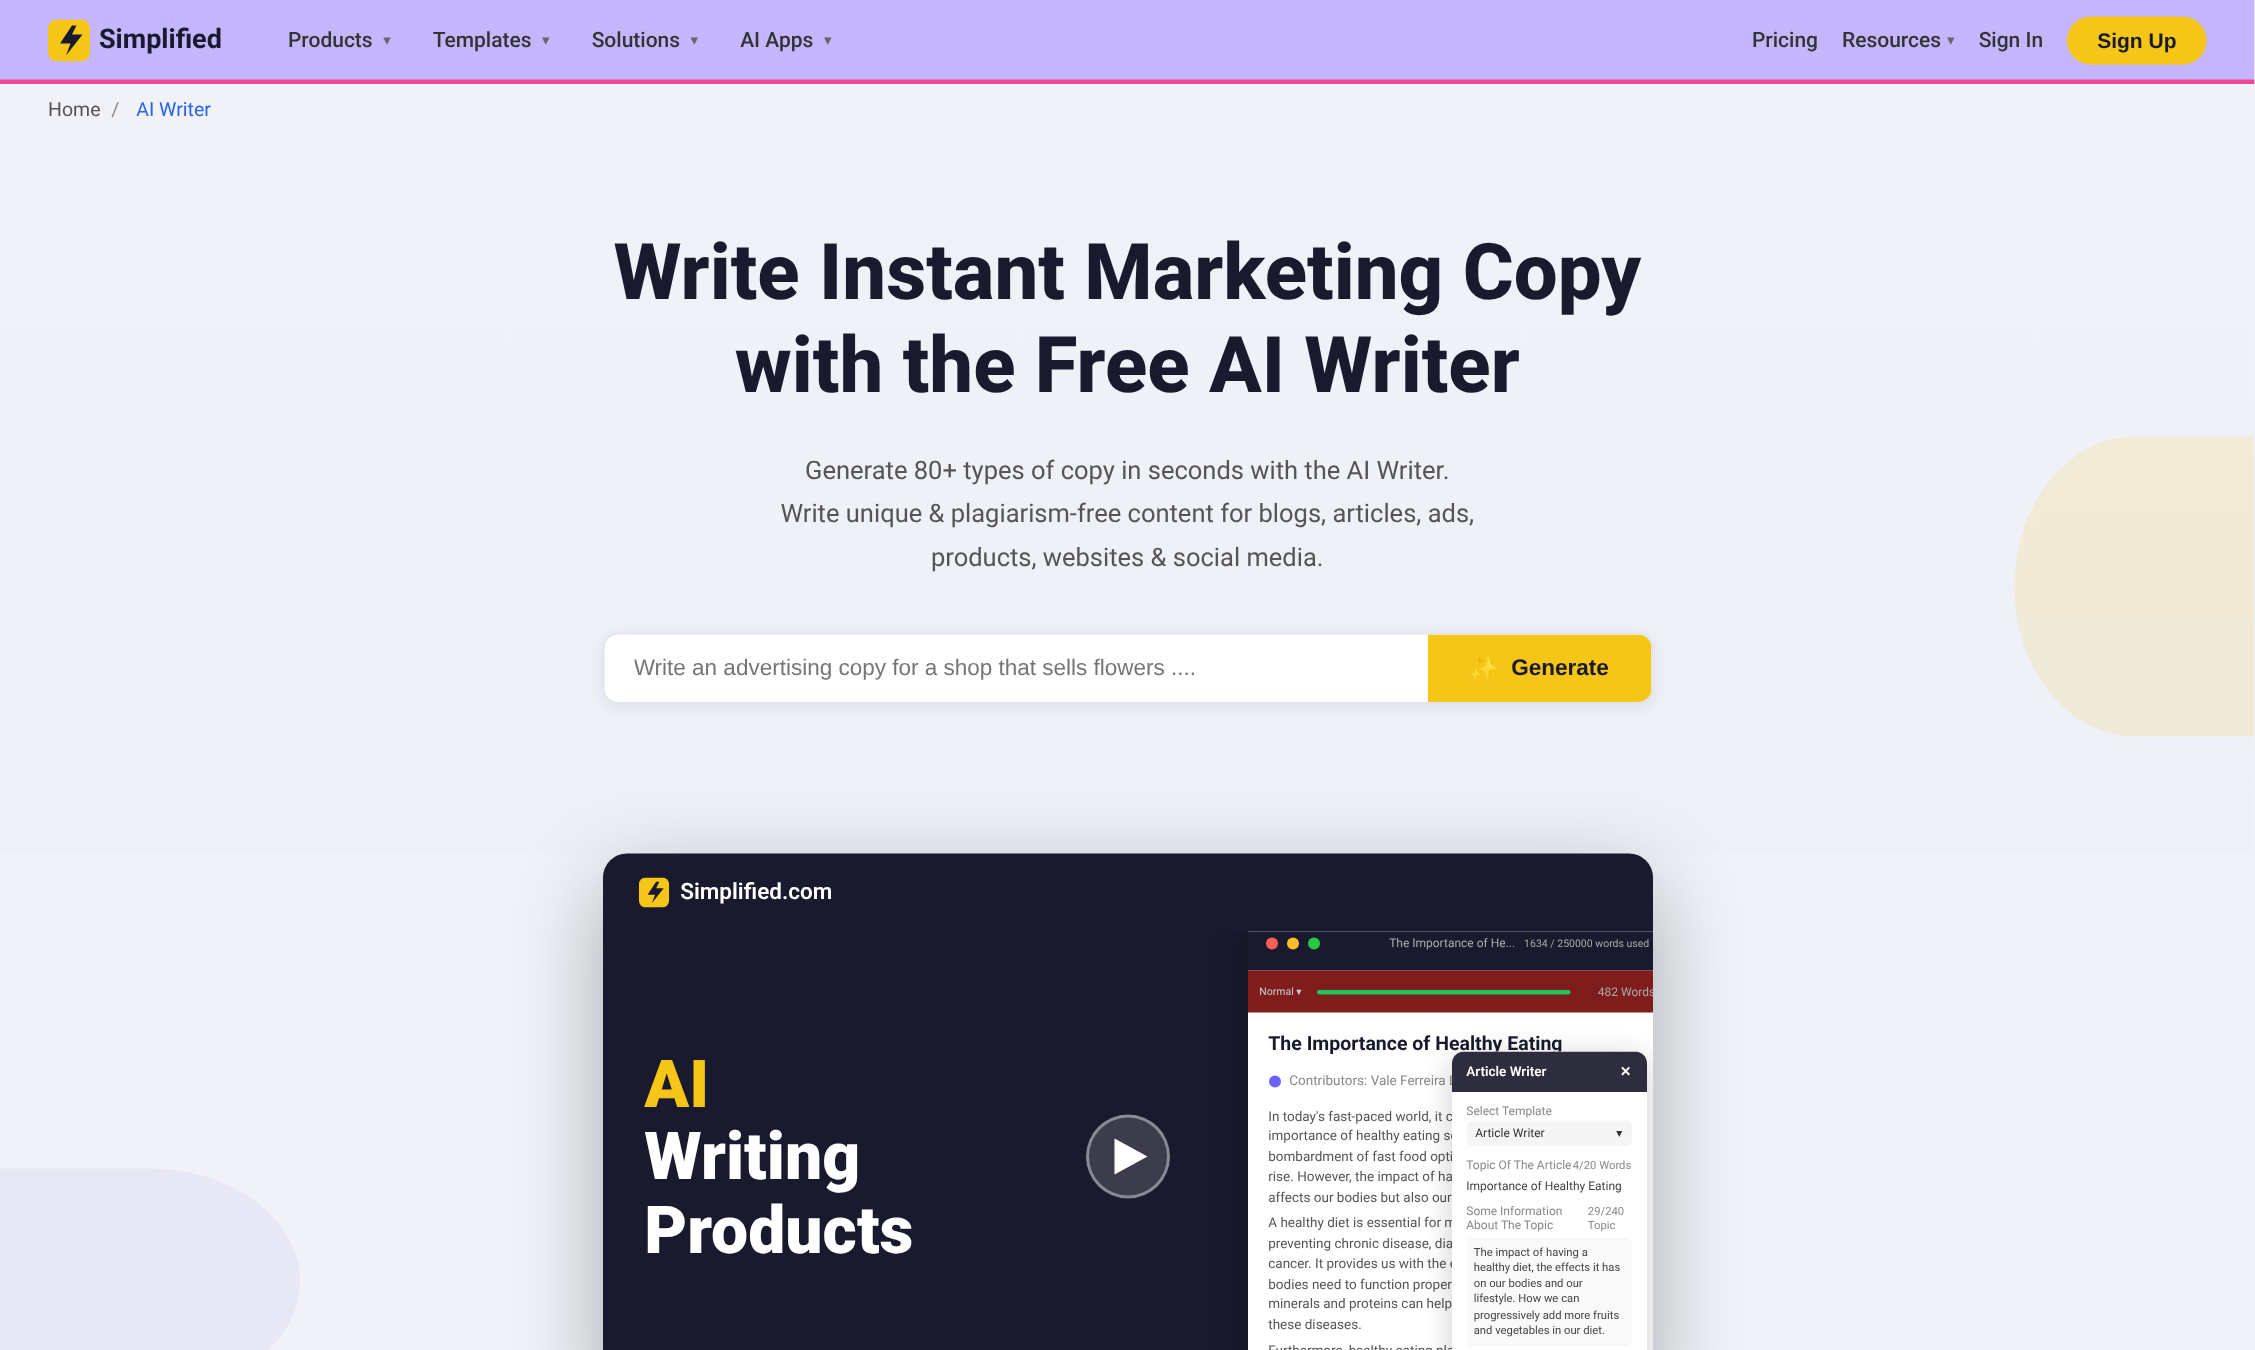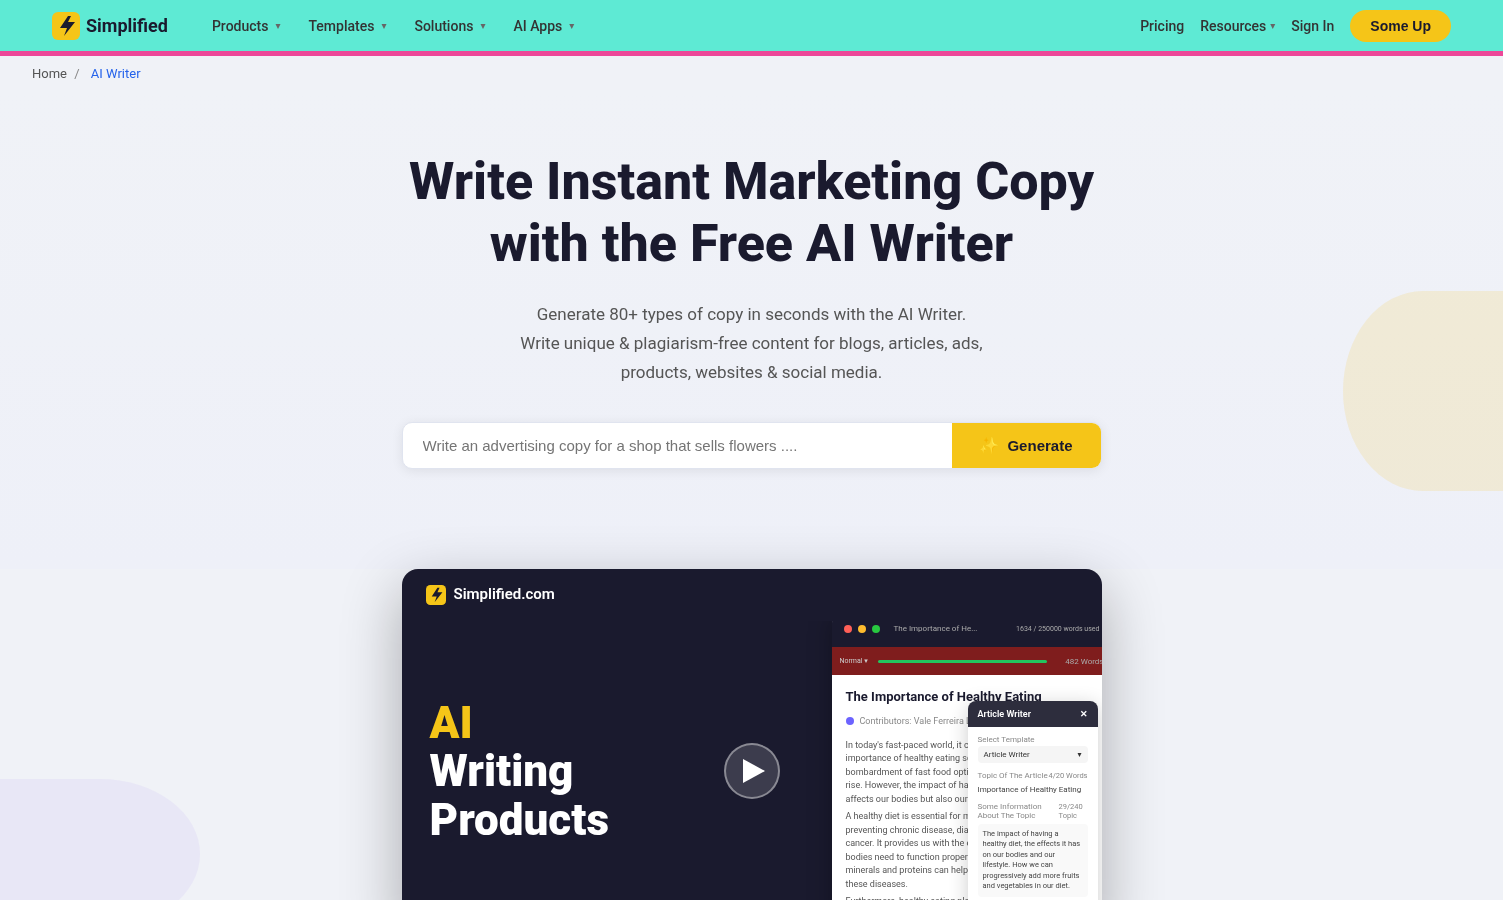--- a/index.html
+++ b/index.html
@@ -5,26 +5,26 @@
     * { margin: 0; padding: 0; box-sizing: border-box; }
     body {
       font-family: -apple-system, BlinkMacSystemFont, 'Segoe UI', Roboto, sans-serif;
       background: #f0f2f7;
       min-height: 900px;
       overflow-x: hidden;
     }
 
     
     nav {
-      background: #5eead4;
-      display: flex;
-      align-items: center;
-      padding: 0 52px;
+      background: #c4b5fd;
+      display: flex;
+      align-items: center;
+      padding: 0 32px;
       height: 56px;
-      border-bottom: 5px solid #ec4899;
+      border-bottom: 3px solid #ec4899;
       position: relative;
       z-index: 100;
     }
     .nav-logo {
       display: flex;
       align-items: center;
       gap: 6px;
       margin-right: 32px;
       text-decoration: none;
     }
@@ -452,21 +452,21 @@
     </a>
   </div>
 
   <div class="nav-right">
     <span class="nav-pricing">Pricing</span>
     <span class="nav-resources">
       <span>Resources</span>
       <span class="nav-chevron">▾</span>
     </span>
     <span class="nav-signin">Sign In</span>
-    <button class="nav-signup">Some Up</button>
+    <button class="nav-signup">Sign Up</button>
   </div>
 </nav>
 
 <div class="breadcrumb">
   <a href="#">Home</a>
   <span>/</span>
   <span class="current">AI Writer</span>
 </div>
 
 <div class="page-wrapper">
@@ -517,21 +517,21 @@
 
         <div class="video-right">
 
           <div class="article-panel">
 
             <div class="article-panel-inner">
               <div class="panel-dot" style="background:#ff5f57;"></div>
               <div class="panel-dot" style="background:#febc2e;"></div>
               <div class="panel-dot" style="background:#28c840;"></div>
               <div style="flex:1; margin-left:8px;">
-                <div style="font-size:8px;color:#aaa;margin-bottom:2px;">The Importance of He...</div>
+                <div style="font-size:8px;color:#aaa;margin-bottom:2px;text-align:right;">The Importance of He...</div>
               </div>
               <div style="font-size:7px;color:#aaa;">1634 / 250000 words used</div>
             </div>
 
             <div class="toolbar-bar">
               <div style="font-size:7px;color:#ccc;">Normal ▾</div>
               <div style="flex:1;margin:0 6px;">
                 <div class="toolbar-green"></div>
               </div>
               <div class="word-count-badge">482 Words</div>

